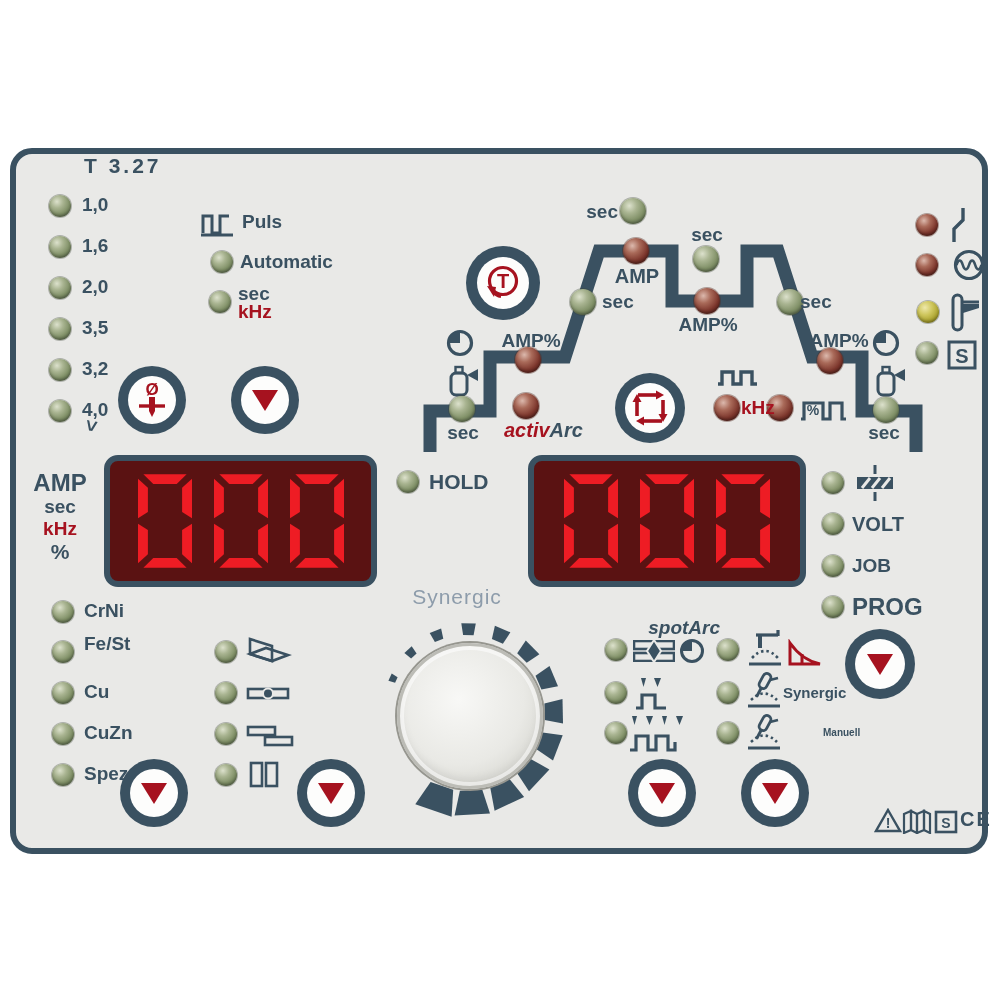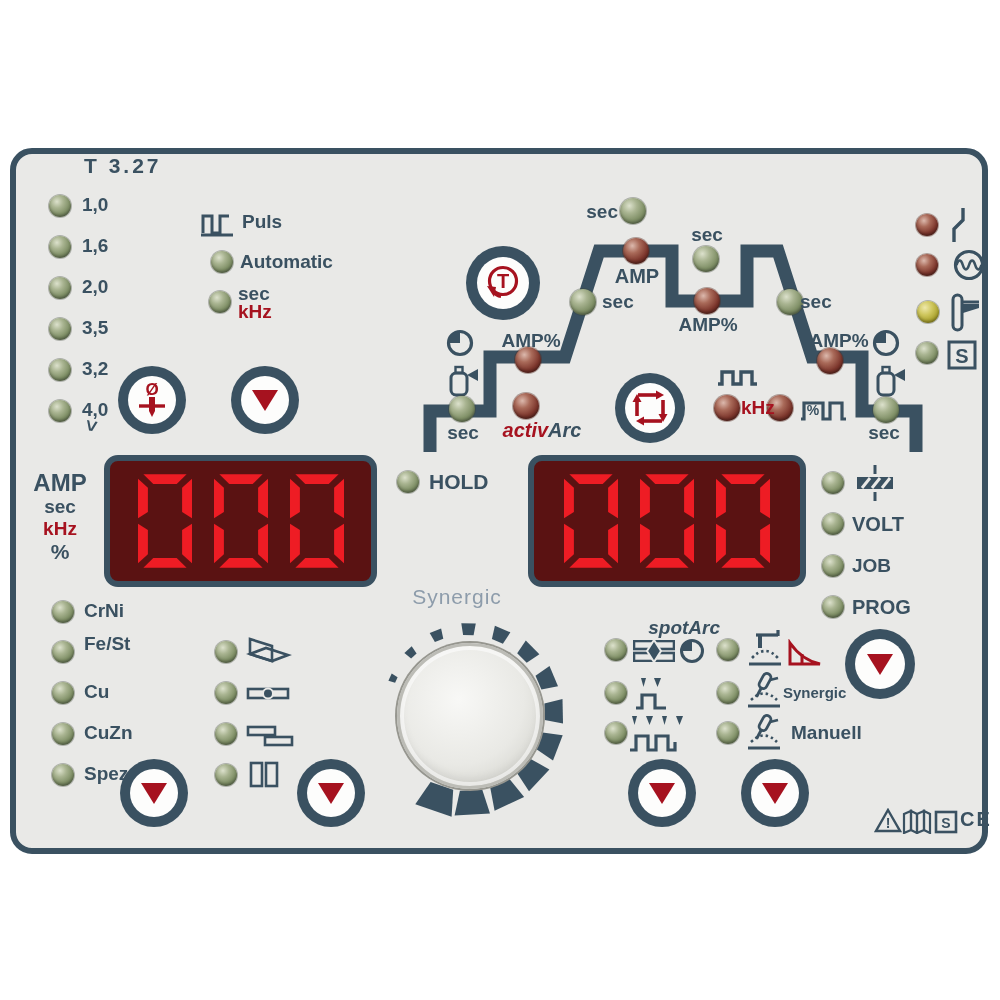--- a/index.html
+++ b/index.html
@@ -125,21 +125,21 @@
   <div class="abs lbl" style="left:496px;top:331px;width:70px;text-align:center">AMP%</div>
   <div class="abs lbl" style="left:602px;top:292px">sec</div>
   <div class="abs lbl" style="left:607px;top:266px;width:60px;text-align:center;font-size:20px">AMP</div>
   <div class="abs lbl" style="left:578px;top:202px;width:40px;text-align:right">sec</div>
   <div class="abs lbl" style="left:687px;top:225px;width:40px;text-align:center">sec</div>
   <div class="abs lbl" style="left:673px;top:315px;width:70px;text-align:center">AMP%</div>
   <div class="abs lbl" style="left:800px;top:292px">sec</div>
   <div class="abs lbl" style="left:804px;top:331px;width:70px;text-align:center">AMP%</div>
   <div class="abs lbl" style="left:864px;top:423px;width:40px;text-align:center">sec</div>
   <div class="abs lbl red" style="left:741px;top:398px">kHz</div>
-  <div class="abs" style="left:492px;top:420px;width:100px;text-align:center">
+  <div class="abs" style="left:504px;top:420px;width:100px;">
     <span class="lbl red ital" style="font-size:20px">activ</span><span class="lbl ital" style="font-size:20px">Arc</span>
   </div>
 
   <div class="abs btn" style="left:466px;top:246px;width:74px;height:74px">
     <div class="in" style="width:52px;height:52px">
       <svg width="44" height="44" viewBox="0 0 44 44">
         <circle cx="22" cy="20" r="13.5" stroke="#a6121f" stroke-width="3.2" fill="none"></circle>
         <text x="22" y="27" font-size="20" font-weight="bold" fill="#a6121f" text-anchor="middle">T</text>
         <path d="M12,31 a13.5,13.5 0 0 0 8,4.5" stroke="#a6121f" stroke-width="3.2" fill="none"></path>
         <polygon points="6,25 13,36 15,26" fill="#a6121f"></polygon>
@@ -233,21 +233,21 @@
     <line x1="9" y1="24" x2="17" y2="14" stroke="#e9e9e7" stroke-width="3"></line>
     <line x1="19" y1="24" x2="27" y2="14" stroke="#e9e9e7" stroke-width="3"></line>
     <line x1="29" y1="24" x2="37" y2="14" stroke="#e9e9e7" stroke-width="3"></line>
     <line x1="22" y1="28" x2="22" y2="37" stroke="#3a5161" stroke-width="3"></line>
   </svg>
   <div class="abs led g" style="left:822px;top:513px"></div>
   <div class="abs lbl" style="left:852px;top:513px;font-size:20px;line-height:22px">VOLT</div>
   <div class="abs led g" style="left:822px;top:555px"></div>
   <div class="abs lbl" style="left:852px;top:555px;font-size:19px;line-height:22px">JOB</div>
   <div class="abs led g" style="left:822px;top:596px"></div>
-  <div class="abs lbl" style="left:852px;top:596px;font-size:20px;line-height:22px">PROG</div>
+  <div class="abs lbl" style="left:852px;top:596px;font-size:24px;line-height:22px">PROG</div>
 
   <div class="abs led r" style="left:916px;top:214px"></div>
   <svg class="abs" style="left:950px;top:206px" width="24" height="40">
     <path d="M13,2 V14 L4,23 V36" stroke="#3a5161" stroke-width="3.4" fill="none"></path>
   </svg>
   <div class="abs led r" style="left:916px;top:254px"></div>
   <svg class="abs" style="left:952px;top:248px" width="34" height="34">
     <circle cx="17" cy="17" r="13.5" stroke="#3a5161" stroke-width="3.2" fill="none"></circle>
     <path d="M4.5,17 c2,-6 4.5,-6 6.3,0 c1.8,6 4.4,6 6.2,0 c1.8,-6 4.4,-6 6.2,0 c1.8,6 4.4,6 6.3,0" stroke="#3a5161" stroke-width="2.6" fill="none"></path>
   </svg>
@@ -386,21 +386,21 @@
   <div class="abs led g" style="left:717px;top:722px"></div>
   <svg class="abs" style="left:746px;top:714px" width="36" height="38">
     <g transform="rotate(28 19 9)">
       <rect x="15" y="1" width="8" height="16" rx="4" stroke="#3a5161" stroke-width="2.8" fill="none"></rect>
       <line x1="19" y1="17" x2="19" y2="27" stroke="#3a5161" stroke-width="3"></line>
     </g>
     <line x1="24" y1="8" x2="32" y2="6" stroke="#3a5161" stroke-width="2.8"></line>
     <path d="M5,28 Q18,15 31,28" stroke="#3a5161" stroke-width="2.6" fill="none" stroke-dasharray="2.5,3"></path>
     <line x1="2" y1="34" x2="34" y2="34" stroke="#3a5161" stroke-width="3"></line>
   </svg>
-  <div class="abs lbl" style="left:791px;top:722px;font-size:19px;line-height:22px">Manuell</div>
+  <div class="abs lbl" style="left:823px;top:722px;font-size:10px;line-height:22px">Manuell</div>
   <div class="abs btn" style="left:741px;top:759px;width:68px;height:68px">
     <div class="in" style="width:48px;height:48px">
       <svg width="28" height="23">
           <polygon points="1,1 27,1 14,22" fill="#a6121f"></polygon>
         </svg>
     </div>
   </div>
 
   <div class="abs btn" style="left:845px;top:629px;width:70px;height:70px">
     <div class="in" style="width:50px;height:50px">

